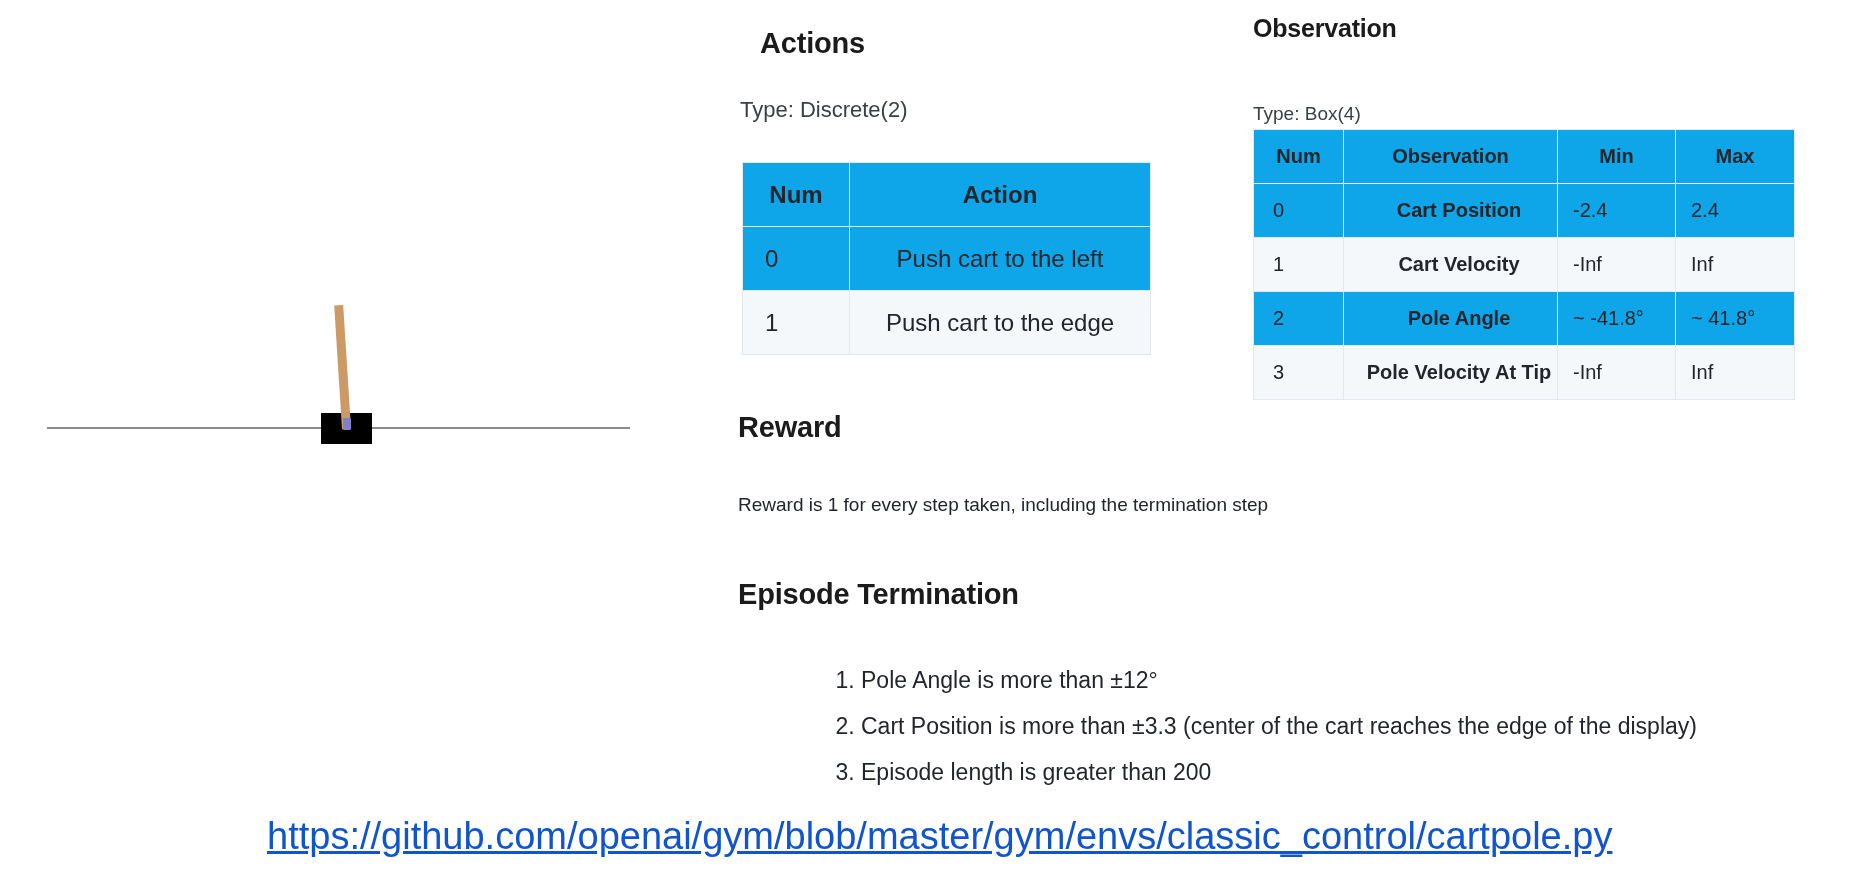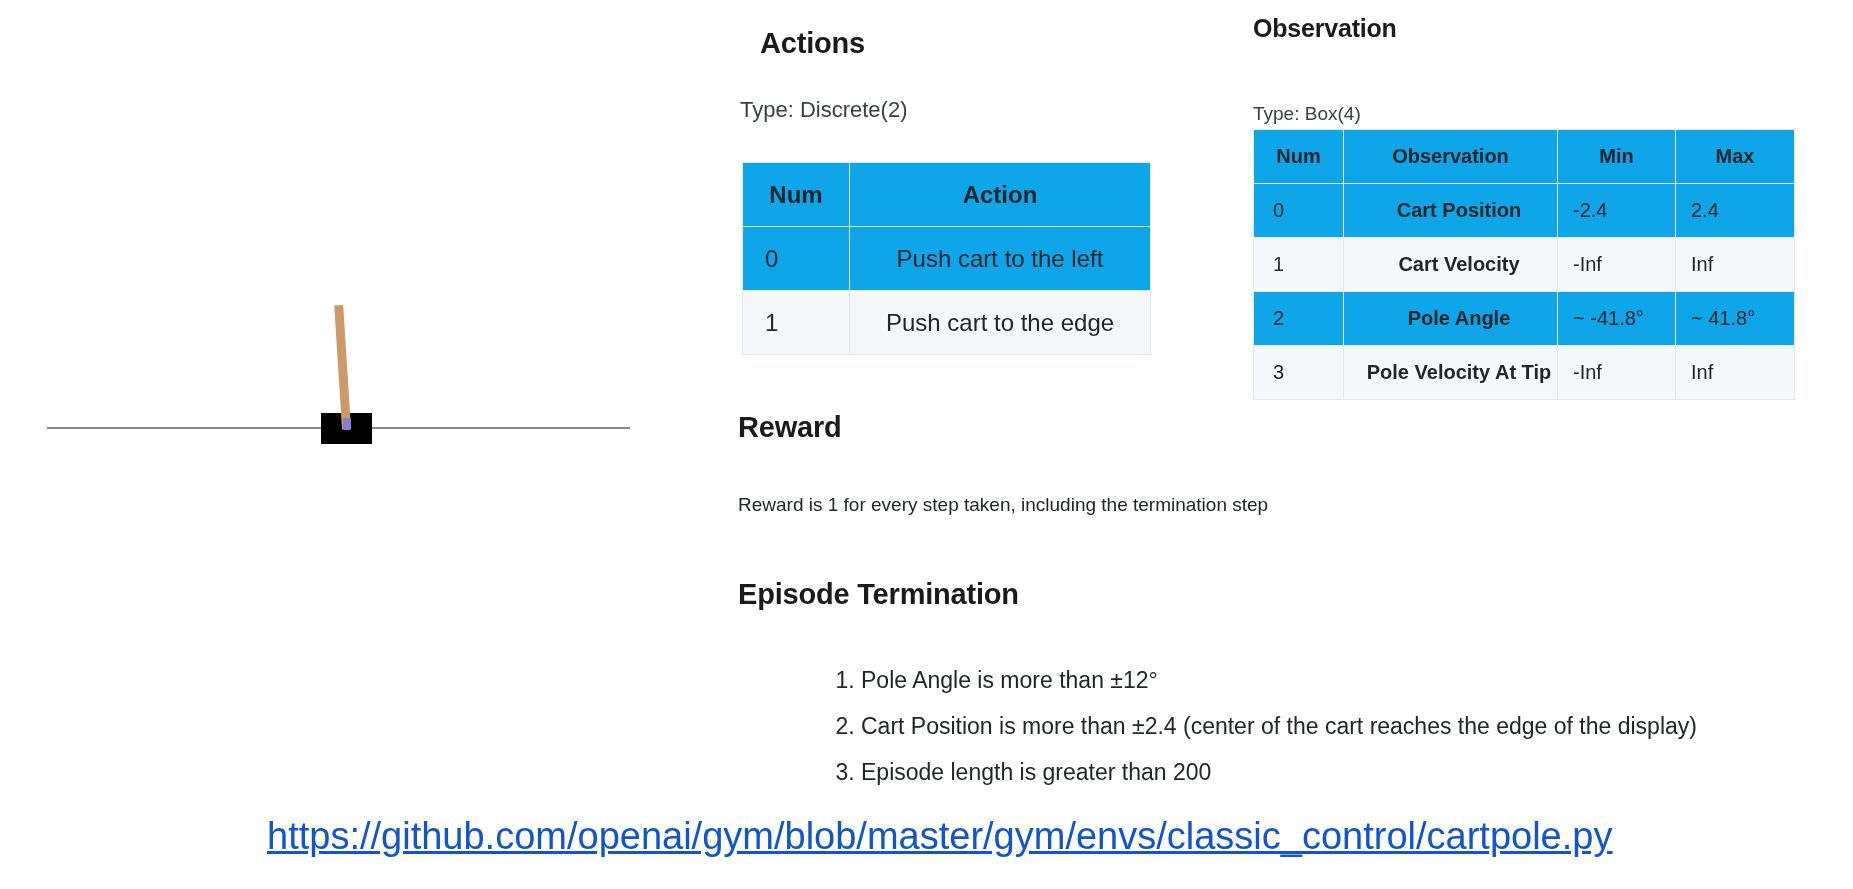--- a/index.html
+++ b/index.html
@@ -264,17 +264,17 @@
     </tr>
   </tbody>
 </table>
 
 <div id="reward-title" class="doc-heading">Reward</div>
 <div id="reward-text" class="doc-para">Reward is 1 for every step taken, including the termination step</div>
 
 <div id="termination-title" class="doc-heading">Episode Termination</div>
 <ol id="termination-list">
   <li>Pole Angle is more than ±12°</li>
-  <li>Cart Position is more than ±2.4 (center of the cart reaches the edge of the display)</li>
+  <li>Cart Position is more than ±3.3 (center of the cart reaches the edge of the display)</li>
   <li>Episode length is greater than 200</li>
 </ol>
 
 <a id="source-link" href="#">https://github.com/openai/gym/blob/master/gym/envs/classic_control/cartpole.py</a>
 
 </body></html>

